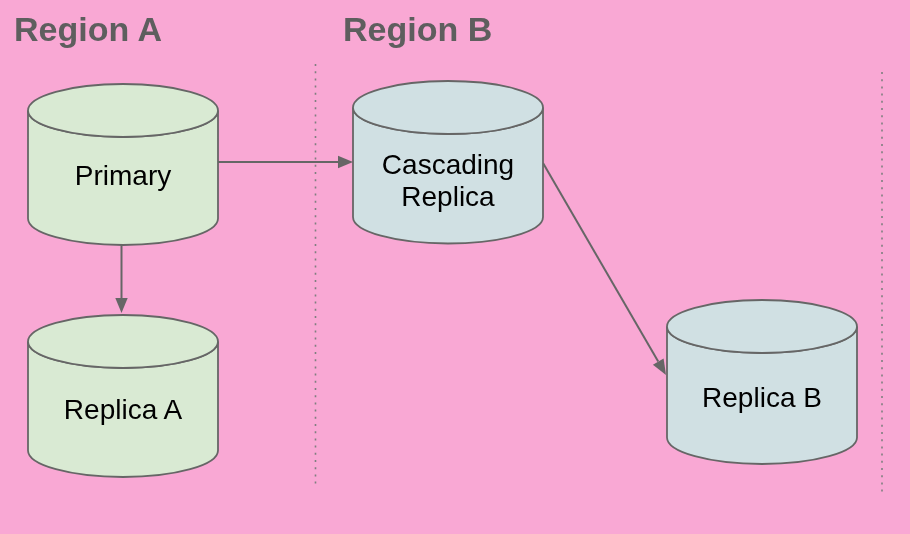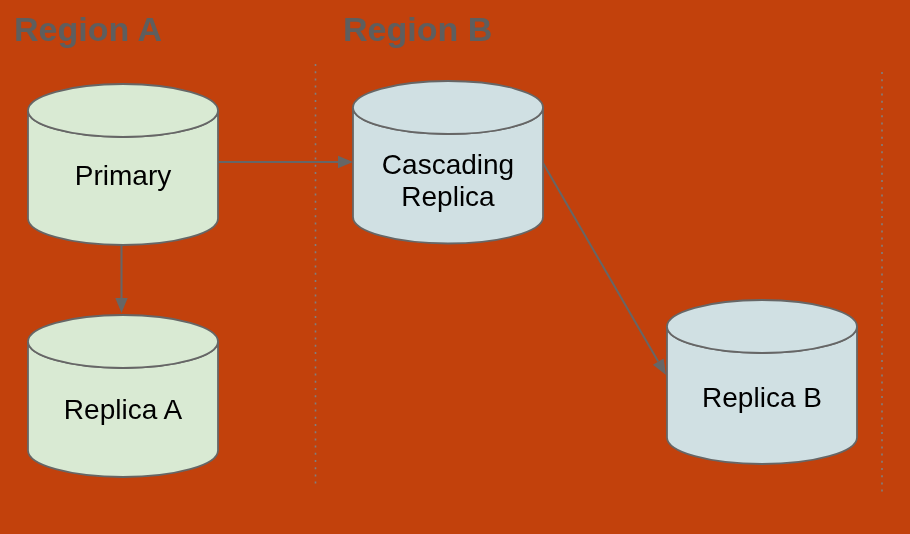--- a/index.html
+++ b/index.html
@@ -5,21 +5,21 @@
   html, body {
     margin: 0;
     padding: 0;
     background: #ffffff;
     font-family: "Liberation Sans", sans-serif;
   }
   #canvas {
     position: relative;
     width: 910px;
     height: 534px;
-    background: #c2410c;
+    background: #f9a8d4;
     overflow: hidden;
   }
   svg { display: block; }
   .region-title {
     font-family: "Liberation Sans", sans-serif;
     font-size: 34px;
     font-weight: bold;
   }
   .node-label {
     font-family: "Liberation Sans", sans-serif;

